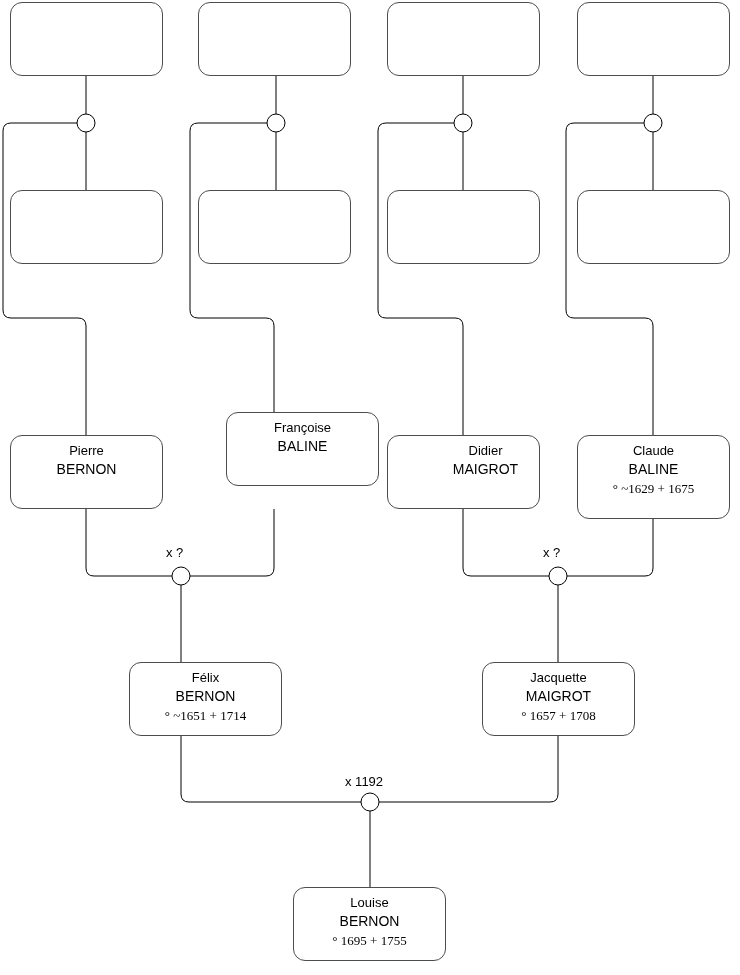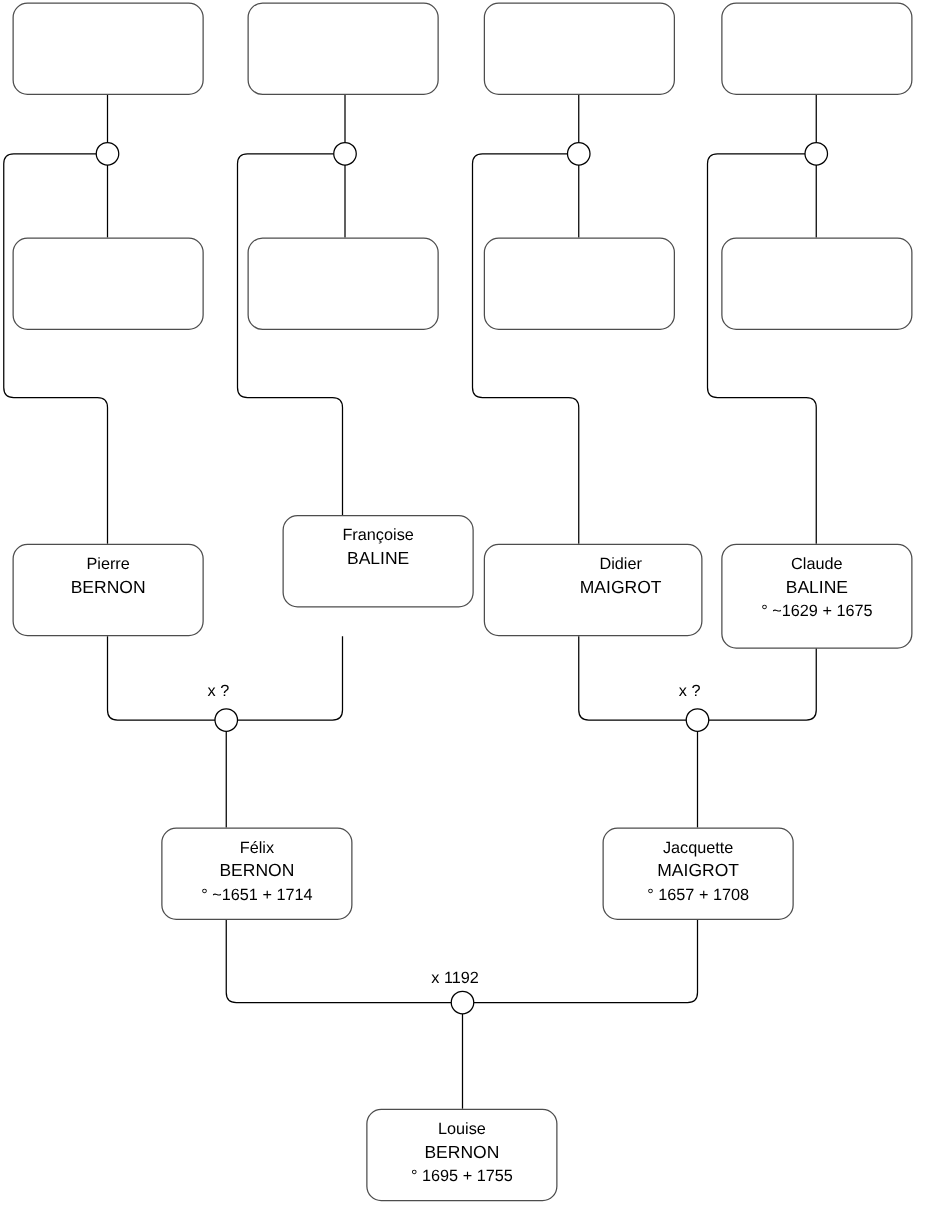--- a/index.html
+++ b/index.html
@@ -47,21 +47,21 @@
   .line-surname,
   .line-dates {
     display: block;
     width: 100%;
     text-align: center;
     line-height: 19px;
     white-space: nowrap;
   }
   .line-given { font-size: 13px; }
   .line-surname { font-size: 14px; }
-  .line-dates { font-size: 13px; }
+  .line-dates { font-size: 13px; font-family: Liberation Serif, serif; }
   .line-given:empty,
   .line-surname:empty,
   .line-dates:empty {
     display: none;
   }
   .union-label {
     position: absolute;
     font-size: 13px;
     line-height: 14px;
     white-space: nowrap;
@@ -161,21 +161,21 @@
   <div class="person-box" style="left:10px; top:435px; width:153px; height:74px;">
     <span class="line-given">Pierre</span>
     <span class="line-surname">BERNON</span>
 
   </div>
   <div class="person-box" style="left:198px; top:412px; width:153px; height:74px;margin-left:28px;">
     <span class="line-given">Françoise</span>
     <span class="line-surname">BALINE</span>
 
   </div>
-  <div class="person-box" style="left:387px; top:435px; width:175px; height:74px;padding-left:44px;">
+  <div class="person-box" style="left:387px; top:435px; width:153px; height:74px;padding-left:44px;">
     <span class="line-given">Didier</span>
     <span class="line-surname">MAIGROT</span>
 
   </div>
   <div class="person-box" style="left:577px; top:435px; width:153px; height:84px;">
     <span class="line-given">Claude</span>
     <span class="line-surname">BALINE</span>
     <span class="line-dates">° ~1629 + 1675</span>
   </div>
 

